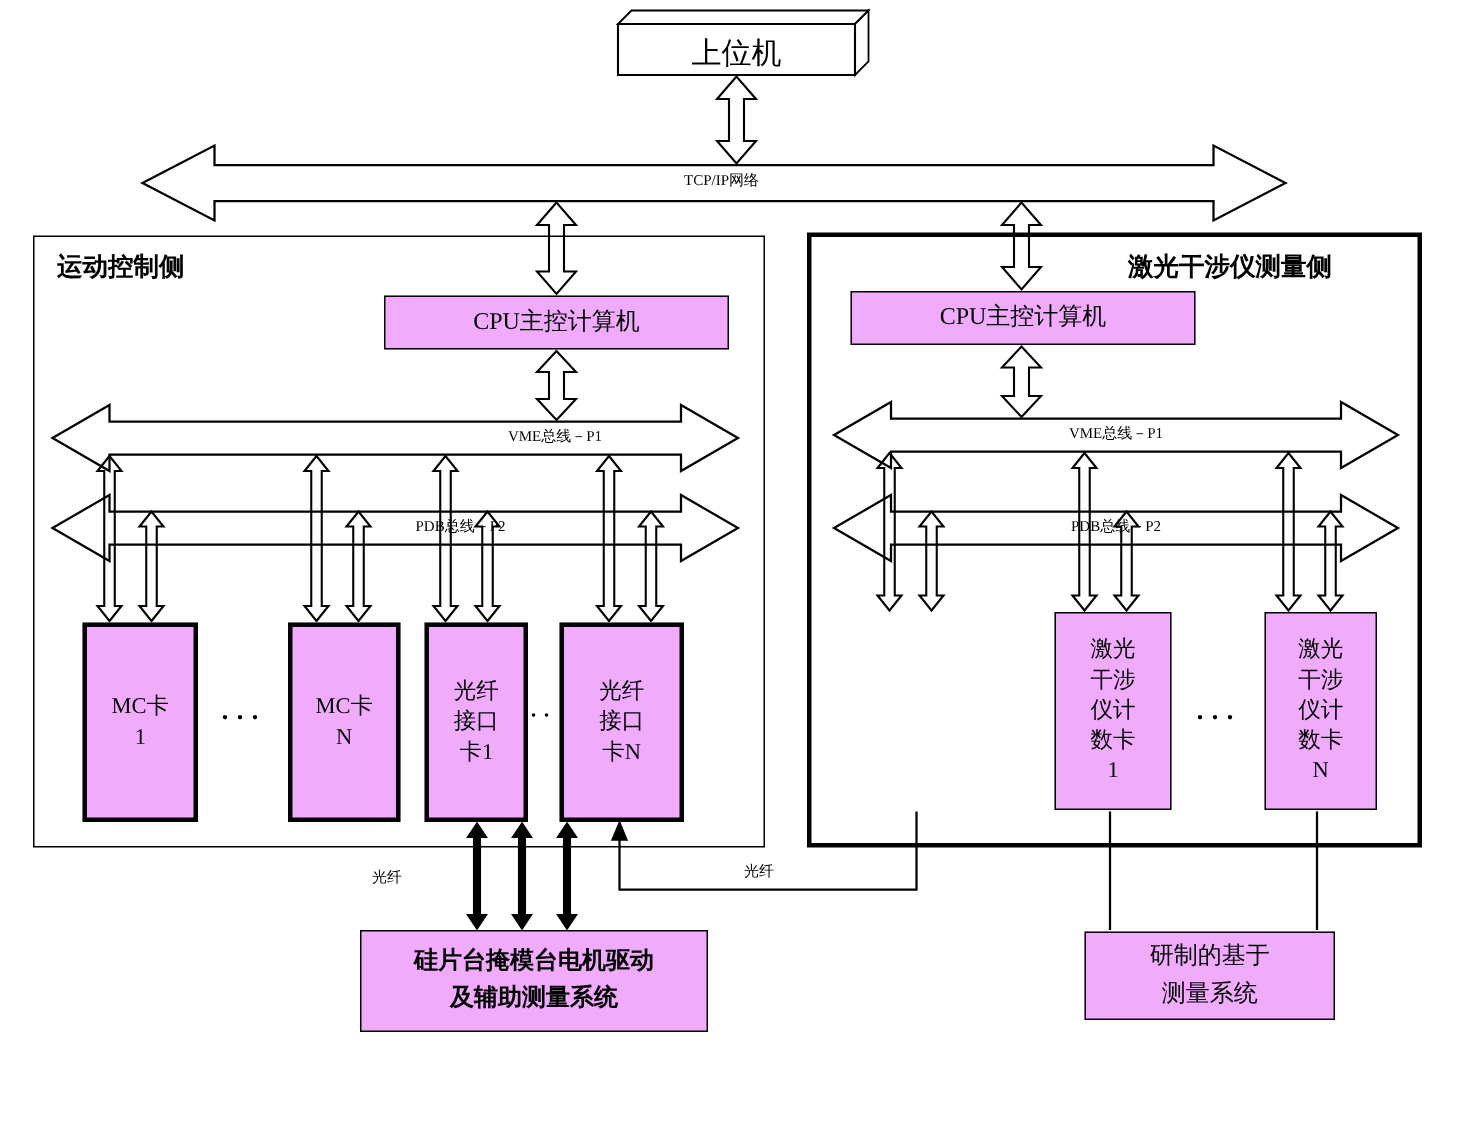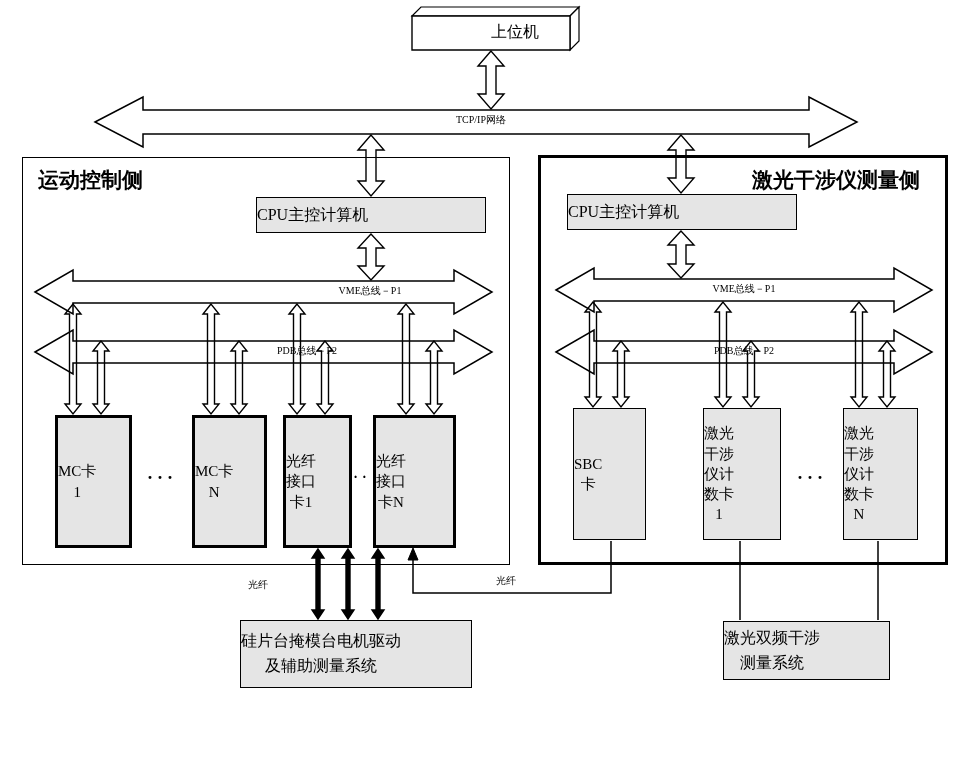--- a/index.html
+++ b/index.html
@@ -5,29 +5,29 @@
   html,body{margin:0;padding:0;}
   body{
     width:973px;height:765px;background:#fff;color:#000;
     font-family:"Liberation Serif","DejaVu Serif",serif;
     position:relative;overflow:hidden;
   }
   .page{position:relative;width:973px;height:765px;background:#fff;}
   .section{position:absolute;border:1px solid #000;box-sizing:border-box;background:transparent;}
   .section.heavy{border-width:3px;}
   .cbox{
-    position:absolute;box-sizing:border-box;background:#e5e5e5;border:1px solid #000;
-    display:flex;align-items:center;text-align:center;
+    position:absolute;box-sizing:border-box;background:#f0abfc;border:1px solid #000;
+    display:flex;align-items:center;justify-content:center;text-align:center;
     font-size:15px;line-height:1.35;
   }
   .cbox.b3{border-width:3px;}
   .cbox span{white-space:pre-line;text-align:center;}
   .lbl{position:absolute;white-space:pre-line;font-size:10px;}
   .ctr{text-align:center;}
-  .secTitle{font-weight:bold;font-size:21px;}
+  .secTitle{font-weight:bold;font-size:17px;}
   .dots{letter-spacing:4px;font-weight:bold;}
   #arrow-layer{position:absolute;left:0;top:0;}
 </style>
 </head>
 <body>
 
 <div class="page">
 
   <div class="section" style="left:22px;top:157px;width:488px;height:408px;"></div>
   <div class="section heavy" style="left:538px;top:155px;width:410px;height:410px;"></div>
@@ -62,21 +62,21 @@
       <polygon points="887,341 879,351 883.5,351 883.5,397 879,397 887,407 895,397 890.5,397 890.5,351 895,351" fill="none" stroke="#000" stroke-width="1.4"></polygon>
       <polygon points="318,549 312,558 316,558 316,610 312,610 318,619 324,610 320,610 320,558 324,558" fill="#000" stroke="#000" stroke-width="1.4"></polygon>
       <polygon points="348,549 342,558 346,558 346,610 342,610 348,619 354,610 350,610 350,558 354,558" fill="#000" stroke="#000" stroke-width="1.4"></polygon>
       <polygon points="378,549 372,558 376,558 376,610 372,610 378,619 384,610 380,610 380,558 384,558" fill="#000" stroke="#000" stroke-width="1.4"></polygon>
       <polyline points="413,549 413,593 611,593 611,541" fill="none" stroke="#000" stroke-width="1.5"></polyline>
       <polygon points="413,548 408,560 418,560" fill="#000" stroke="#000" stroke-width="1"></polygon>
       <polyline points="740,541 740,620" fill="none" stroke="#000" stroke-width="1.5"></polyline>
       <polyline points="878,541 878,620" fill="none" stroke="#000" stroke-width="1.5"></polyline>
     </svg>
 
-  <div class="lbl ctr" style="left:412px;top:22px;width:158px;font-size:16px;margin-left:24px;">上位机</div>
+  <div class="lbl ctr" style="left:412px;top:22px;width:158px;font-size:20px;">上位机</div>
 
   <div class="lbl ctr" style="left:396px;top:113px;width:170px;">TCP/IP网络</div>
 
   <div class="lbl secTitle" style="left:38px;top:166px;">运动控制侧</div>
   <div class="lbl secTitle" style="left:752px;top:166px;">激光干涉仪测量侧</div>
 
   <div class="cbox" style="left:256px;top:197px;width:230px;height:36px;font-size:16px;">
     <span>CPU主控计算机</span>
   </div>
   <div class="cbox" style="left:567px;top:194px;width:230px;height:36px;font-size:16px;">
@@ -102,46 +102,42 @@
 接口
 卡1</span>
   </div>
   <div class="lbl ctr dots" style="left:349px;top:470px;width:26px;font-size:14px;">··</div>
   <div class="cbox b3" style="left:373px;top:415px;width:83px;height:133px;">
     <span>光纤
 接口
 卡N</span>
   </div>
 
-  <div class="cbox" style="left:573px;top:408px;width:73px;height:132px;">
-    <span>SBC
-卡</span>
-  </div>
   <div class="cbox" style="left:703px;top:408px;width:78px;height:132px;">
     <span>激光
 干涉
 仪计
 数卡
 1</span>
   </div>
   <div class="lbl ctr dots" style="left:784px;top:468px;width:56px;font-size:18px;">···</div>
   <div class="cbox" style="left:843px;top:408px;width:75px;height:132px;">
     <span>激光
 干涉
 仪计
 数卡
 N</span>
   </div>
 
   <div class="lbl" style="left:248px;top:578px;">光纤</div>
   <div class="lbl" style="left:496px;top:574px;">光纤</div>
 
-  <div class="cbox" style="left:240px;top:620px;width:232px;height:68px;font-size:16px;line-height:1.55;">
+  <div class="cbox" style="left:240px;top:620px;width:232px;height:68px;font-size:16px;line-height:1.55;font-weight:bold;">
     <span>硅片台掩模台电机驱动
 及辅助测量系统</span>
   </div>
   <div class="cbox" style="left:723px;top:621px;width:167px;height:59px;font-size:16px;line-height:1.55;">
-    <span>激光双频干涉
+    <span>研制的基于
 测量系统</span>
   </div>
 
 
 </div>
 
 </body></html>

